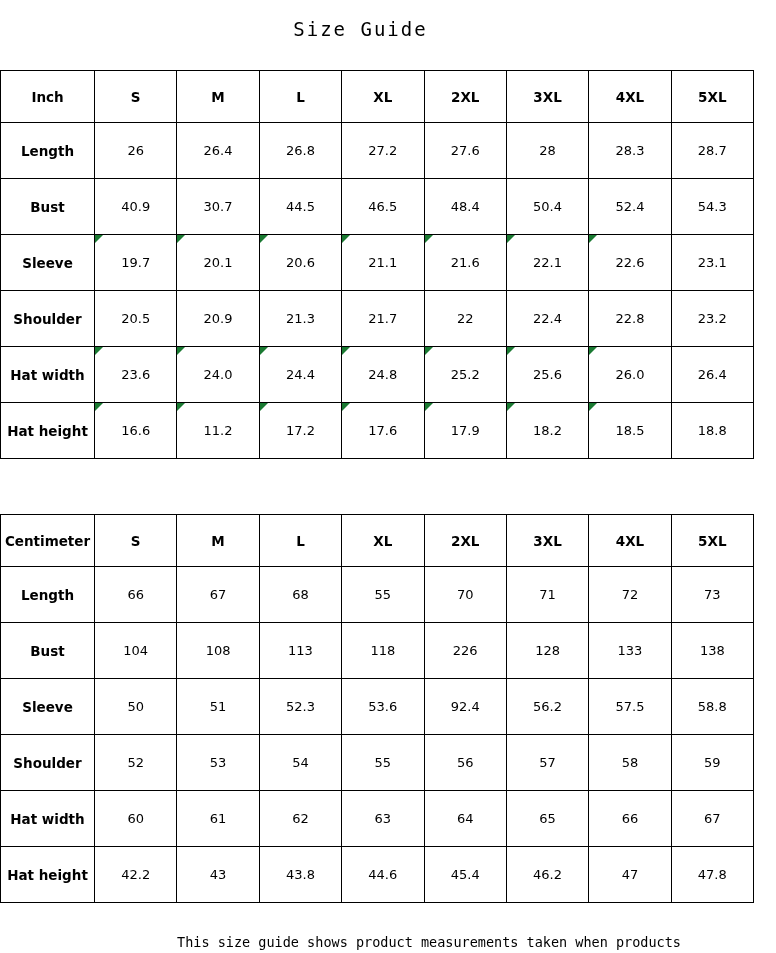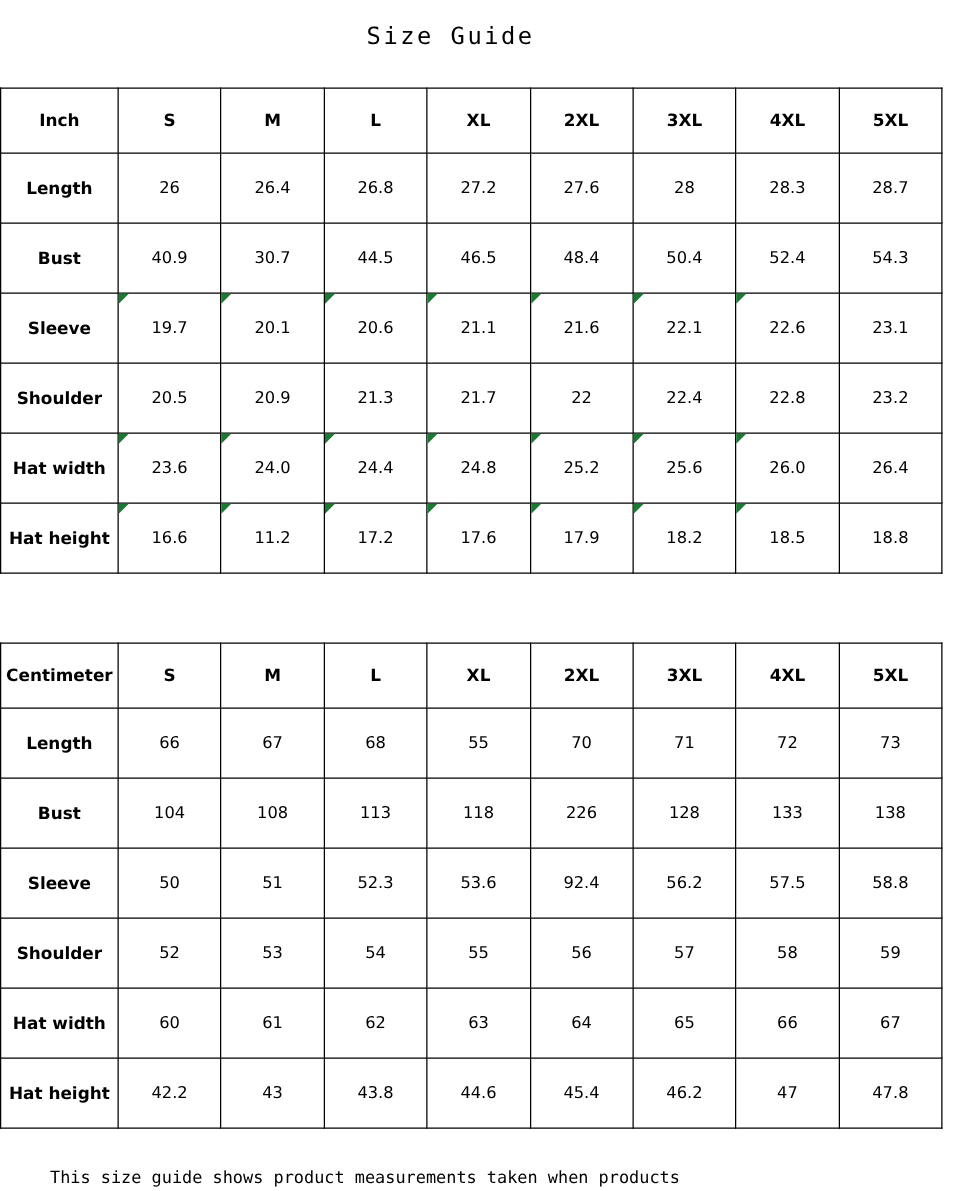--- a/index.html
+++ b/index.html
@@ -66,21 +66,21 @@
     left: 0;
     width: 0;
     height: 0;
     border-top: 8px solid #1a7a32;
     border-right: 8px solid transparent;
   }
   .gap {
     height: 50px;
   }
   .footnote {
-    text-align: left;
+    text-align: right;
     font-size: 13.5px;
     line-height: 1.45;
     padding: 14px 40px 0 40px;
     font-family: "DejaVu Sans Mono", monospace;
   }
   .spacer { flex: 1 1 auto; }
 </style>
 </head>
 <body>
 

